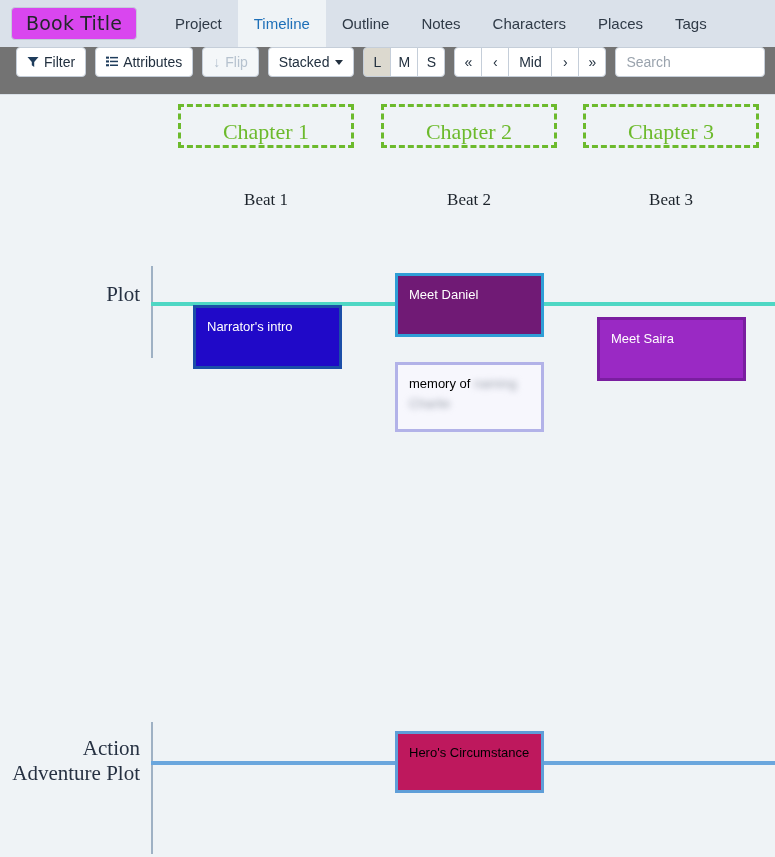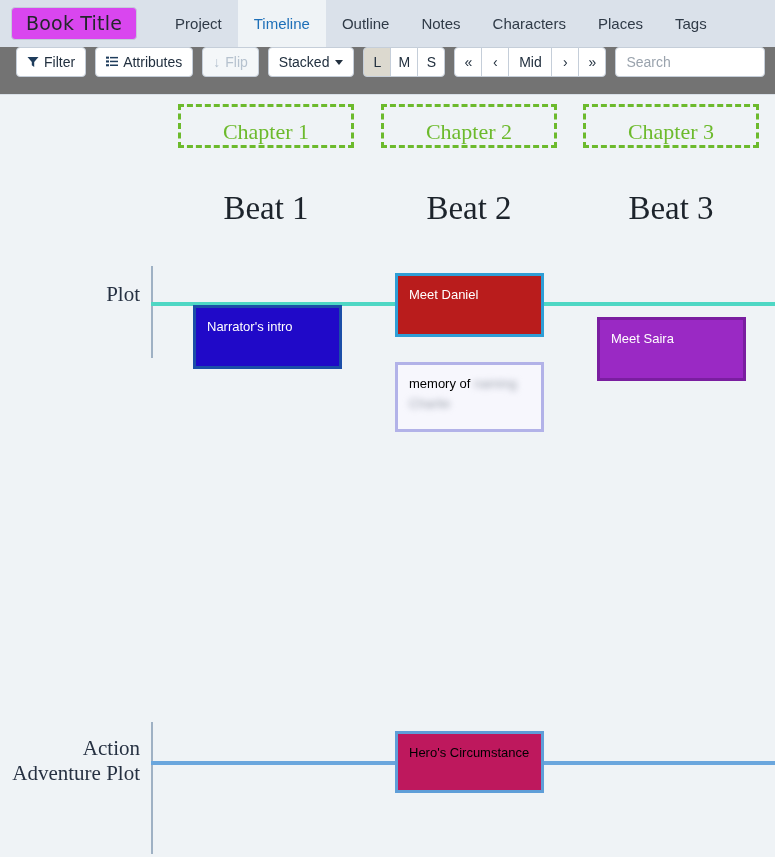--- a/index.html
+++ b/index.html
@@ -149,21 +149,21 @@
     color: #6cba2c;
     box-sizing: border-box;
     cursor: pointer;
   }
 
   .beat {
     position: absolute;
     top: 94px;
     text-align: center;
     font-family: "Liberation Serif", serif;
-    font-size: 33px;
+    font-size: 17px;
     color: #1c232b;
     cursor: pointer;
   }
 
   
   .rowlabel {
     position: absolute;
     font-family: "Liberation Serif", serif;
     font-size: 21px;
     color: #263142;
@@ -301,21 +301,21 @@
     <div class="beat" style="left: 583px; width: 176px;">Beat 3</div>
     <div class="vaxis" style="left: 151px; top: 170px; height: 92px;"></div>
     <div class="tline" style="left: 151px; top: 206px; width: 624px; background: rgb(78, 215, 196);"></div>
     <div class="rowlabel" style="left: 20px; top: 186px; width: 120px;">Plot</div>
     <div class="vaxis" style="left: 151px; top: 626px; height: 132px;"></div>
     <div class="tline" style="left: 151px; top: 665px; width: 624px; background: rgb(106, 166, 221);"></div>
     <div class="rowlabel" style="left: 0px; top: 640px; width: 140px;">Action Adventure Plot</div>
     <div class="card filled" style="left: 193px; top: 177px; width: 149px; height: 64px; background: rgb(32, 9, 200); border: 3px solid rgb(27, 78, 168); margin-top: 32px;">
       <span class="ctext">Narrator's intro</span>
     </div>
-    <div class="card filled" style="left: 395px; top: 177px; width: 149px; height: 64px; background: #b91c1c; border: 3px solid rgb(47, 158, 214);">
+    <div class="card filled" style="left: 395px; top: 177px; width: 149px; height: 64px; background: #701a75; border: 3px solid rgb(47, 158, 214);">
       <span class="ctext">Meet Daniel</span>
     </div>
     <div class="card filled" style="left: 597px; top: 177px; width: 149px; height: 64px; background: rgb(154, 41, 196); border: 3px solid rgb(122, 30, 160); margin-top: 44px;">
       <span class="ctext">Meet Saira</span>
     </div>
     <div class="card outlined" style="left: 395px; top: 266px; width: 149px; height: 70px; background: rgb(247, 247, 253); border: 3px solid rgb(178, 178, 232);">
       <span class="ctext">memory of <span class="blurtext">naming Charlie</span></span>
     </div>
     <div class="card outlined" style="left: 395px; top: 635px; width: 149px; height: 62px; background: #be185d; border: 3px solid rgb(95, 158, 216);">
       <span class="ctext">Hero's Circumstance</span>

